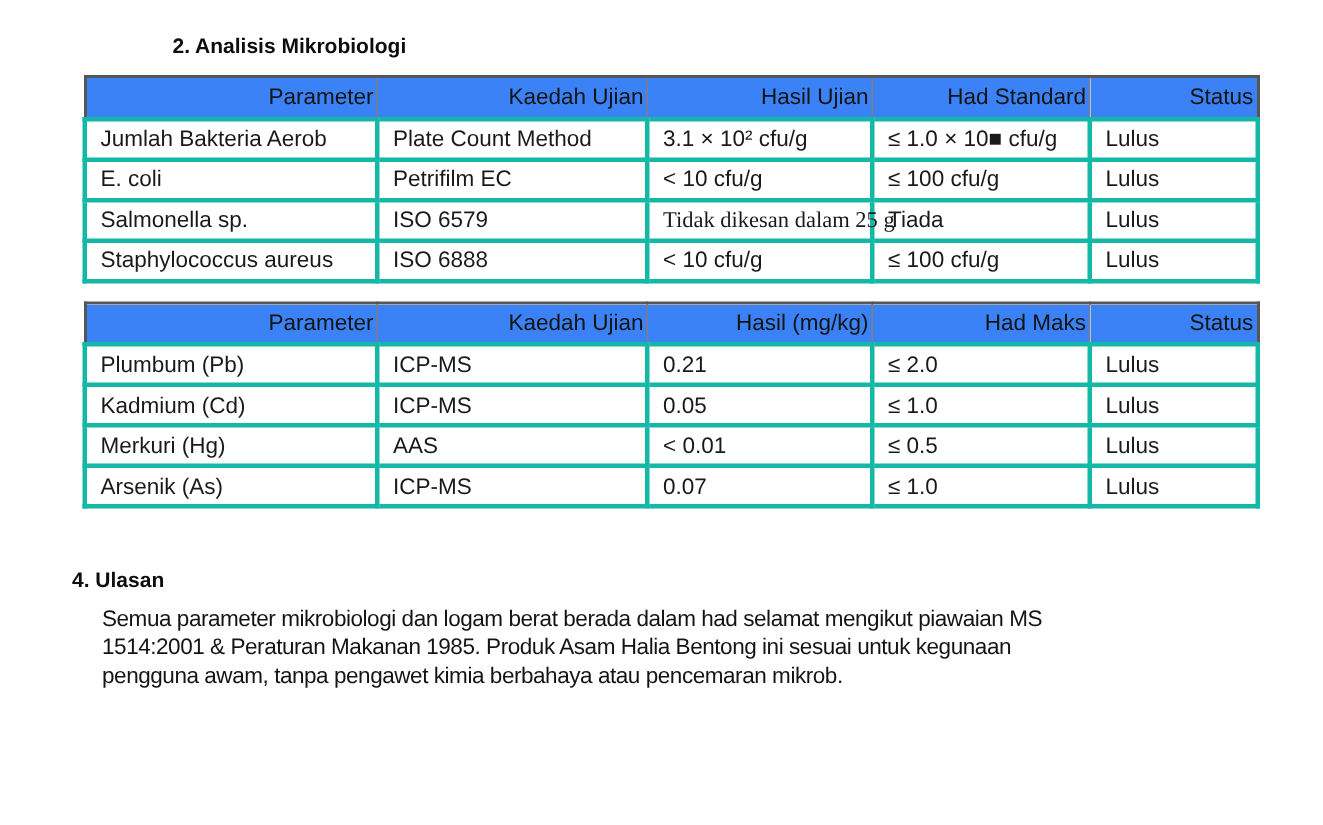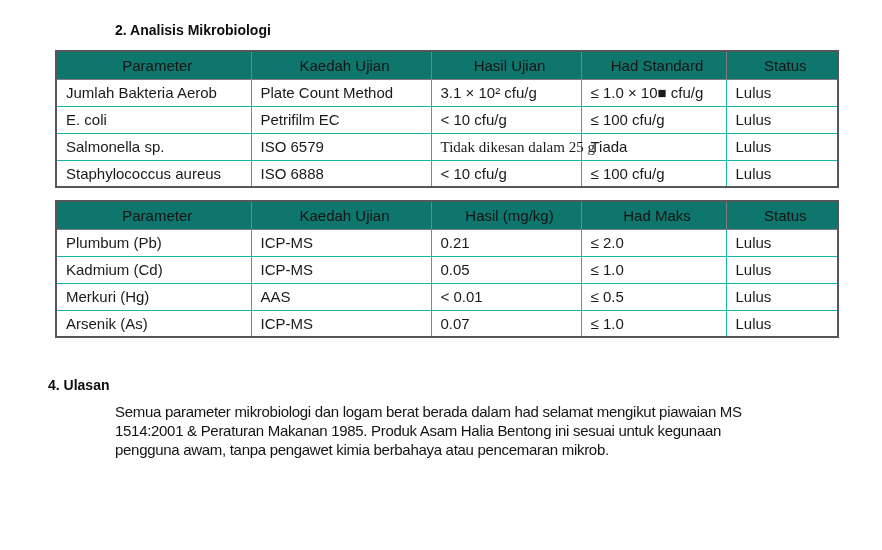--- a/index.html
+++ b/index.html
@@ -31,49 +31,49 @@
     width: 782px;
     margin-left: 55px;
     background: #ffffff;
     border: 2px solid #565656;
     font-size: 15px;
   }
   .table-micro { margin-top: 10px; }
   .table-metal { margin-top: 12px; }
 
   table.report th {
-    background: #0f766e;
+    background: #3b82f6;
     font-weight: normal;
-    text-align: center;
+    text-align: right;
     height: 28px;
     padding: 0 2px 0 9px;
     border: 1px solid #7f7f7f;
     color: #141414;
     overflow: hidden;
     white-space: nowrap;
   }
   table.report td {
     height: 27px;
     padding: 0 2px 0 9px;
-    border: 1px solid #14b8a6;
+    border: 3px solid #14b8a6;
     background: transparent;
     white-space: nowrap;
   }
   
   td.overflow-cell { overflow: visible; }
   td.overflow-cell span {
     display: inline-block;
     white-space: nowrap;
     position: relative;
     z-index: 1;
     font-family: Liberation Serif, serif;
   }
 
   .review-paragraph {
-    margin-left: 115px;
+    margin-left: 68px;
     margin-top: 7px;
     font-size: 15px;
     line-height: 19px;
     letter-spacing: -0.3px;
     color: #141414;
   }
   .review-paragraph .line { white-space: nowrap; }
 </style>
 </head>
 <body>

